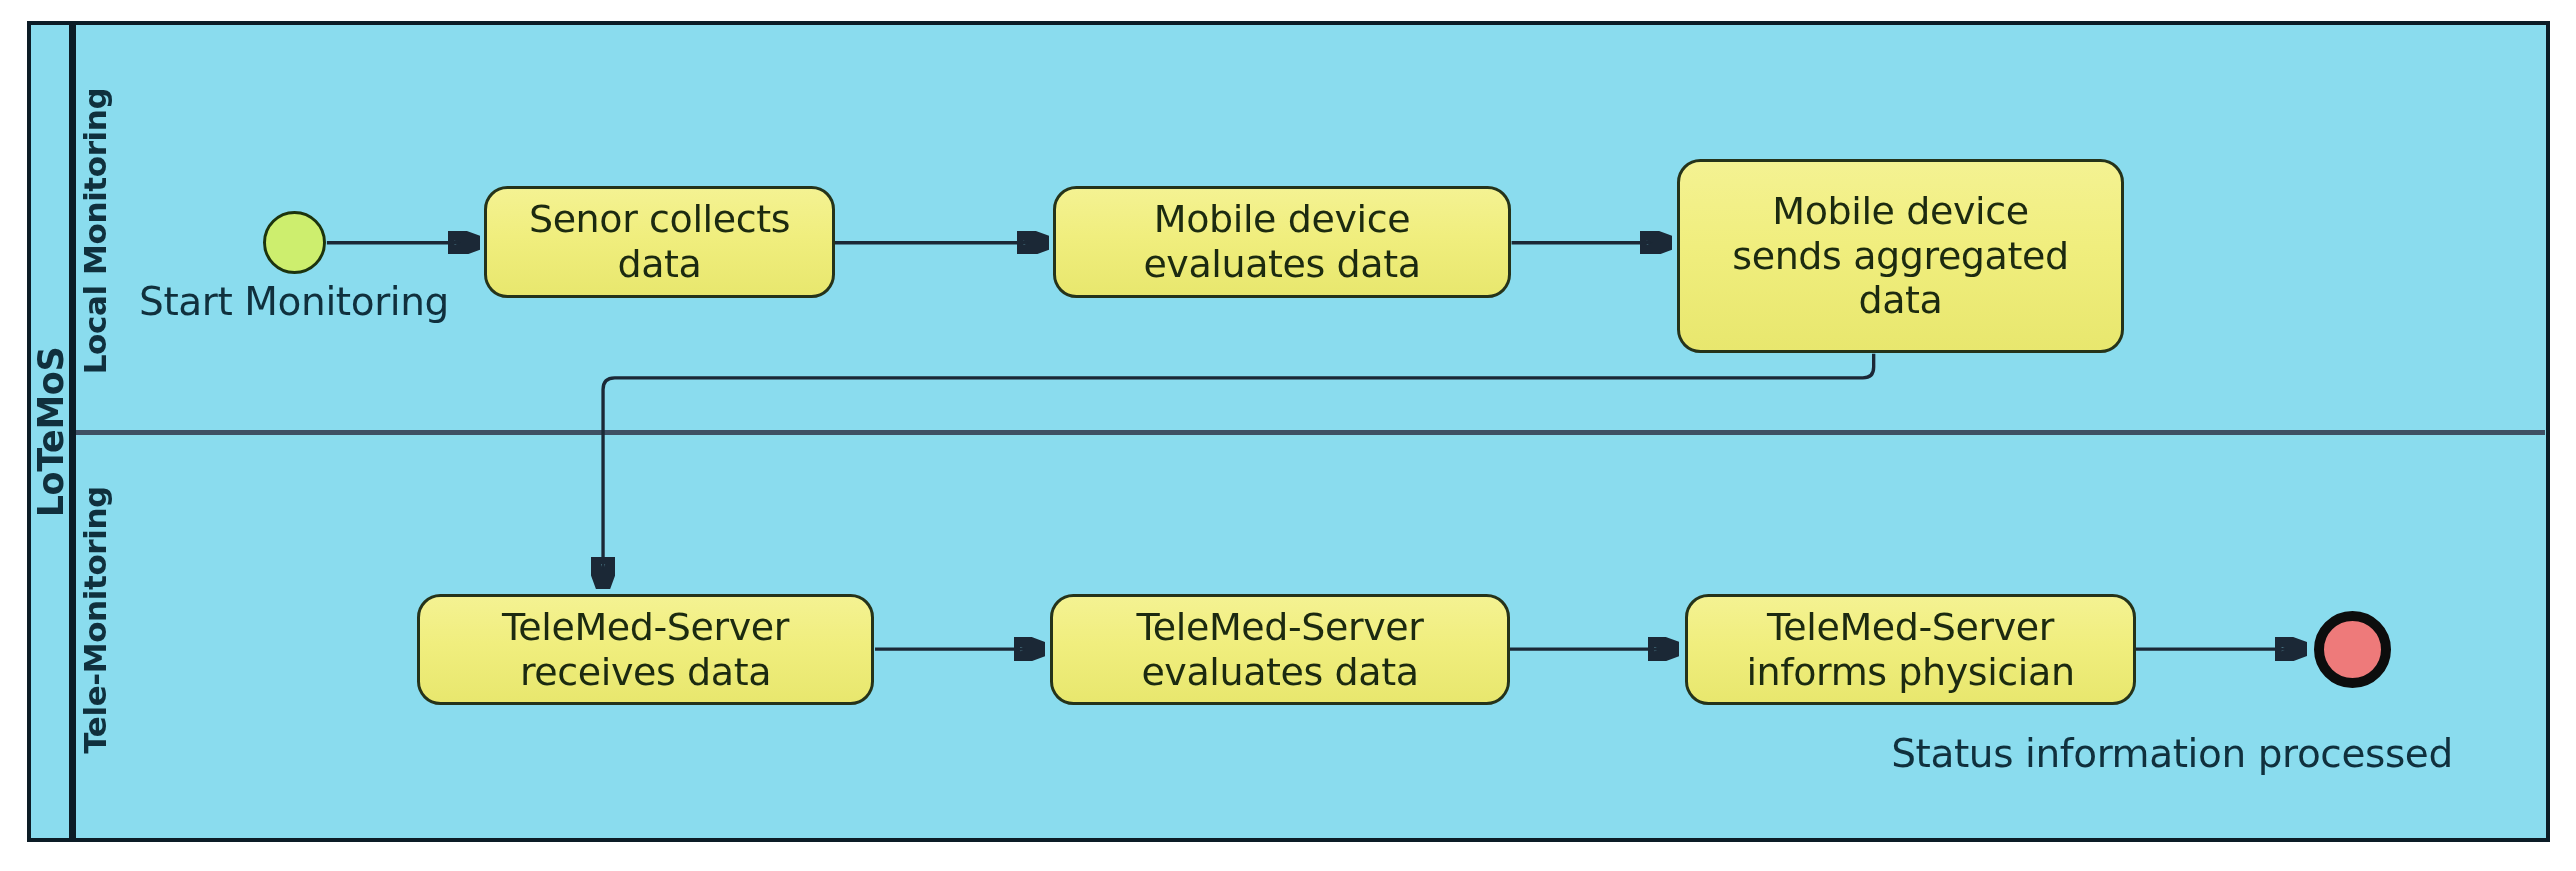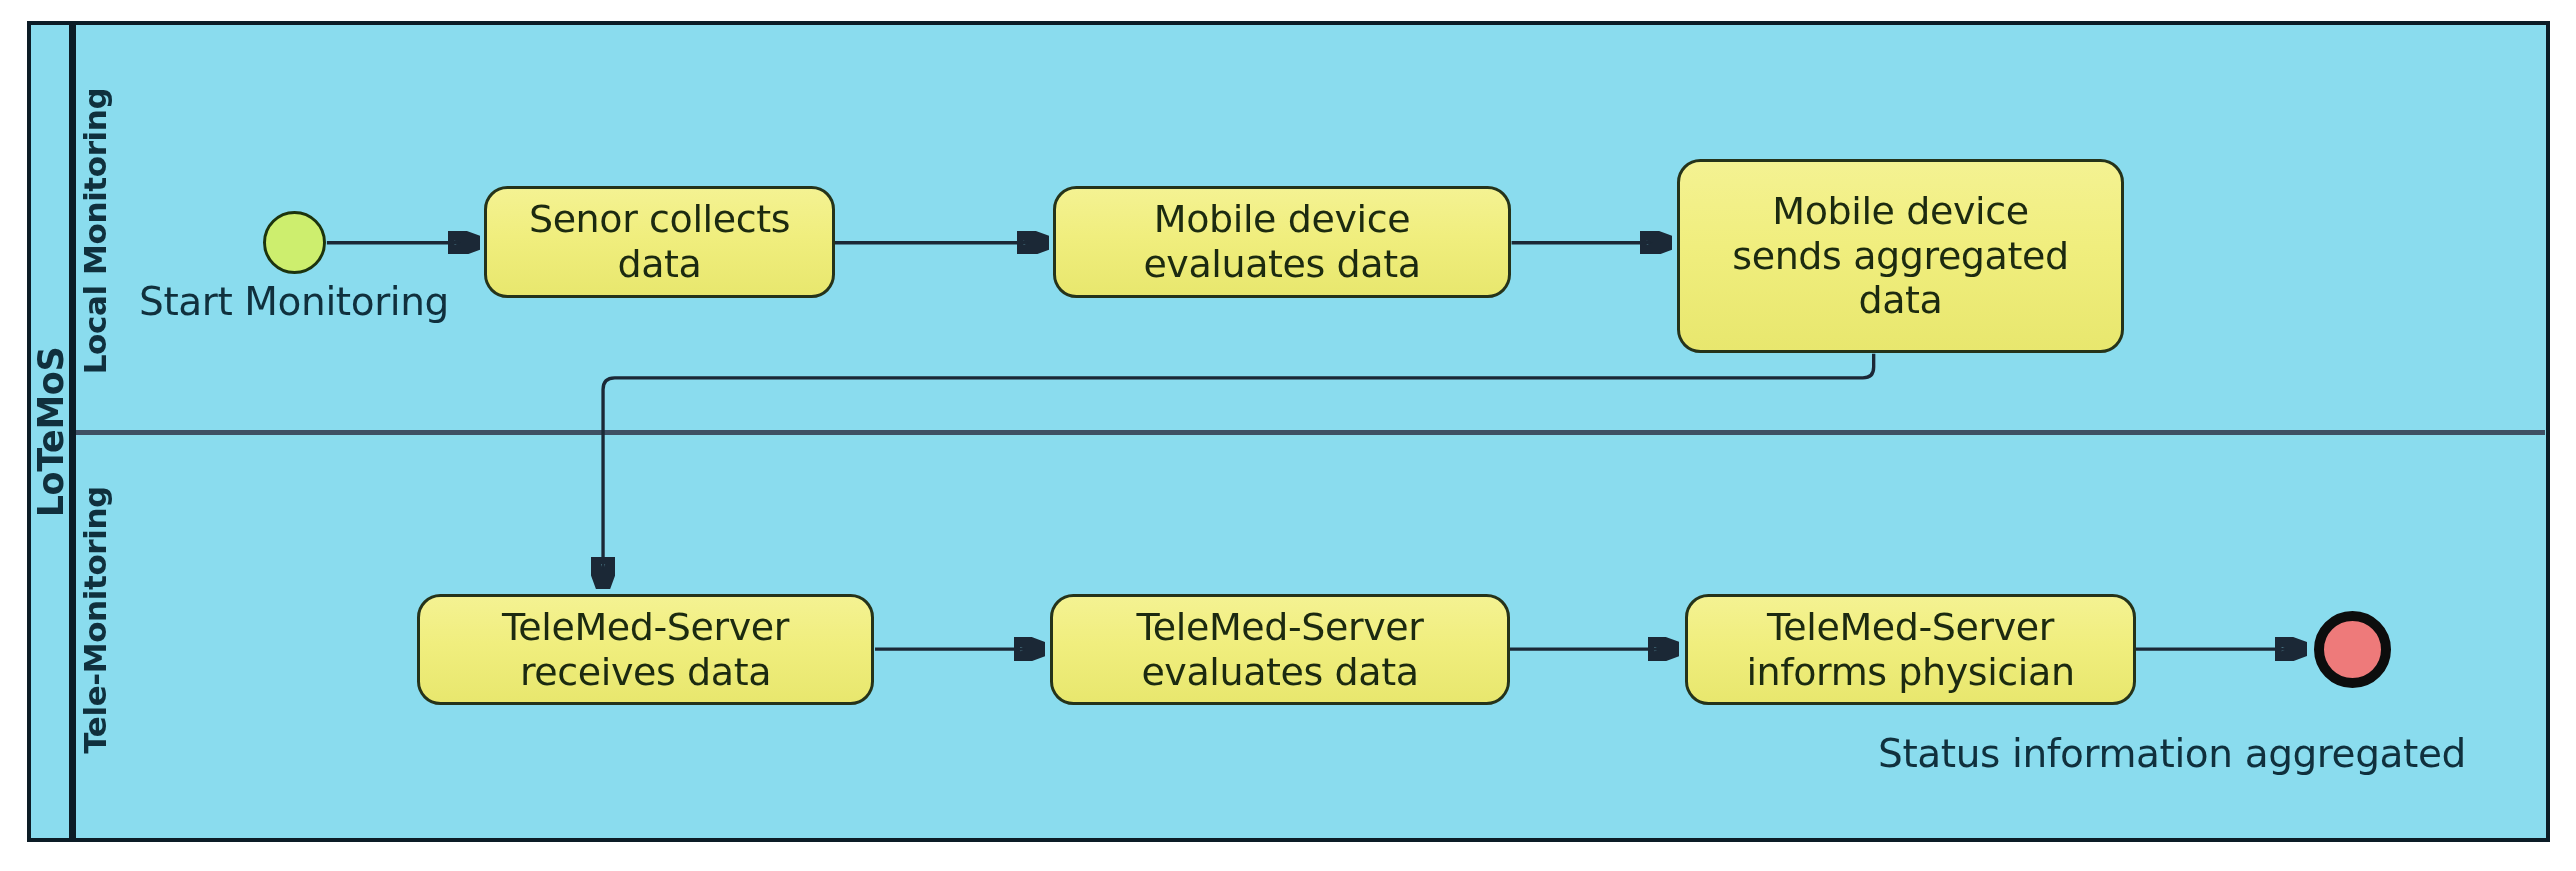--- a/index.html
+++ b/index.html
@@ -100,16 +100,16 @@
 receives data</div>
   <div class="task task-5">TeleMed-Server
 evaluates data</div>
   <div class="task task-6">TeleMed-Server
 informs physician</div>
 
   <div class="event start-event"></div>
   <span class="event-label start-label">Start Monitoring</span>
 
   <div class="event end-event"></div>
-  <span class="event-label end-label">Status information aggregated</span>
+  <span class="event-label end-label">Status information processed</span>
 
 </div>
 
 
 </body></html>

